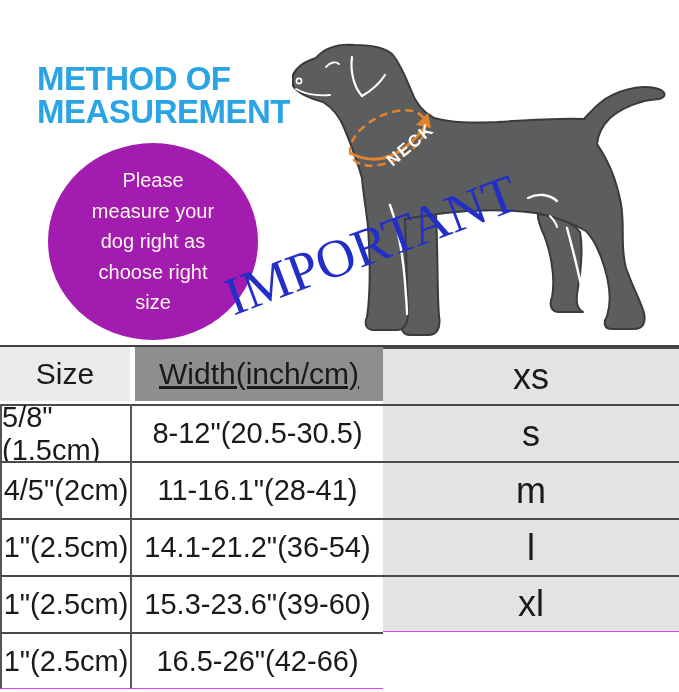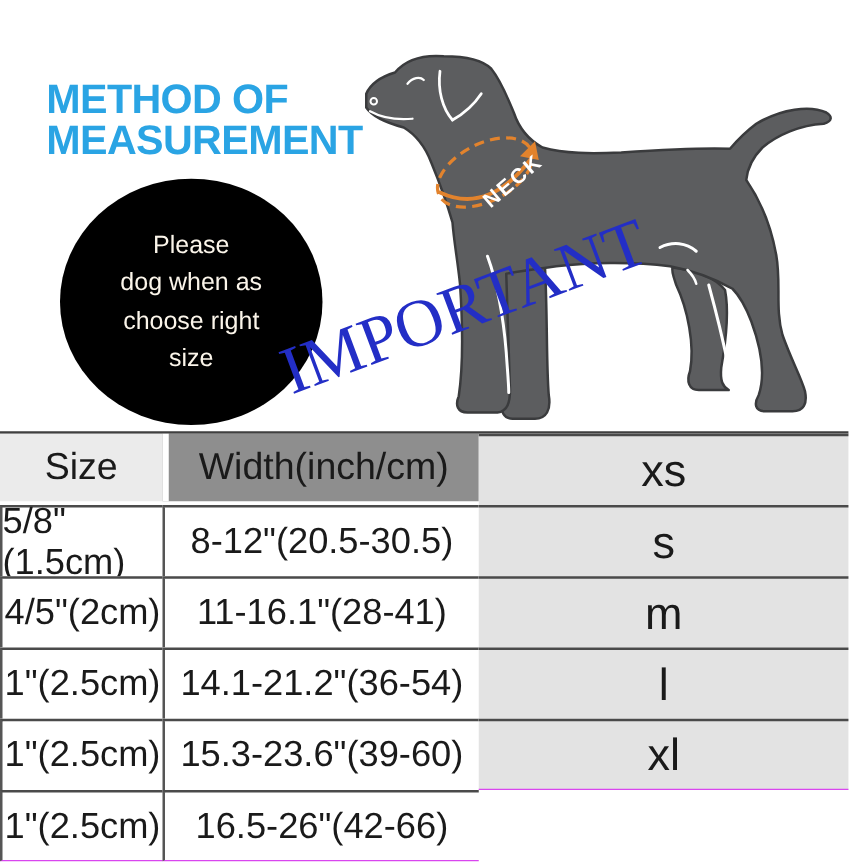--- a/index.html
+++ b/index.html
@@ -10,21 +10,21 @@
   }
   
   .title{
     position:absolute;left:37px;top:20px;z-index:4;
     font-size:33px;font-weight:bold;line-height:33px;letter-spacing:-0.5px;
     color:#2aa4e4;
   }
   
   .bubble{
     position:absolute;left:48px;top:101px;width:210px;height:197px;z-index:2;
-    background:#000000;border-radius:50%;
+    background:#a21caf;border-radius:50%;
     display:flex;flex-direction:column;justify-content:center;align-items:center;
     color:#fbf5ea;font-size:20px;line-height:30.5px;text-align:center;
   }
   
   .dog-svg{position:absolute;left:0;top:0;width:679px;height:300px;z-index:1;}
   
   .neck-label{
     position:absolute;left:395px;top:109px;z-index:3;
     color:#ffffff;font-size:17px;font-weight:700;letter-spacing:2px;line-height:19px;
     transform:rotate(-40deg);transform-origin:0 100%;
@@ -41,21 +41,21 @@
     position:absolute;left:0;top:303px;width:679px;z-index:2;
     display:grid;grid-template-columns:130px 253px 296px;
     border-top:2px solid #3f3f3f;
   }
   .cell{
     display:flex;align-items:center;justify-content:center;
     color:#1a1a1a;box-sizing:border-box;
   }
   .th{height:54px;font-size:30px;}
   .th-size{background:#ebebeb;}
-  .th-dark{background:#8e8e8e;border-left:5px solid #ffffff;}
+  .th-dark{background:#8e8e8e;border-left:5px solid #ffffff;text-decoration:underline;}
   .td{height:57px;border-top:2px solid #4a4a4a;}
   .td-size{background:#e3e3e3;font-size:36px;}
   .td-val{background:#ffffff;font-size:29px;border-left:2px solid #555555;}
   .last{border-bottom:1px solid #d946ef;}
   
   .footer-note{
     position:absolute;left:10px;top:663px;z-index:2;
     font-style:italic;font-size:17px;letter-spacing:-0.2px;color:#111111;
     transform:scaleX(0.95);transform-origin:0 0;white-space:nowrap;
   }
@@ -66,21 +66,22 @@
 
 <div id="stage">
 
   <div class="title">
     <div>METHOD OF</div>
     <div>MEASUREMENT</div>
   </div>
 
   <div class="bubble">
     <span>Please</span>
-    <span>dog when as</span>
+    <span>measure your</span>
+    <span>dog right as</span>
     <span>choose right</span>
     <span>size</span>
   </div>
 
   <svg class="dog-svg" viewBox="0 0 679 300" aria-hidden="true">
 
     <path d="M402,170 C415,168 428,169 436,172 C438,210 437,250 439,274 C441,286 437,293 428,293 L410,293 C403,293 400,287 402,279 C405,245 403,205 402,170 Z" fill="#5c5d5f" stroke="#3a3b3d" stroke-width="2" stroke-linejoin="round"></path>
 
     <path d="M538,172 C556,174 572,180 580,190 C584,210 580,235 577,252 C576,263 578,267 583,270 L559,270 C551,270 549,263 552,255 C556,234 550,205 541,186 C539,180 537,175 538,172 Z" fill="#5c5d5f" stroke="#3a3b3d" stroke-width="2" stroke-linejoin="round"></path>
 

